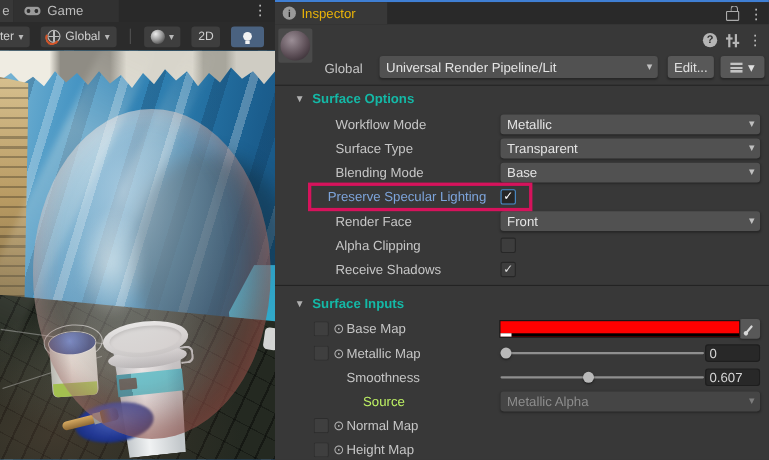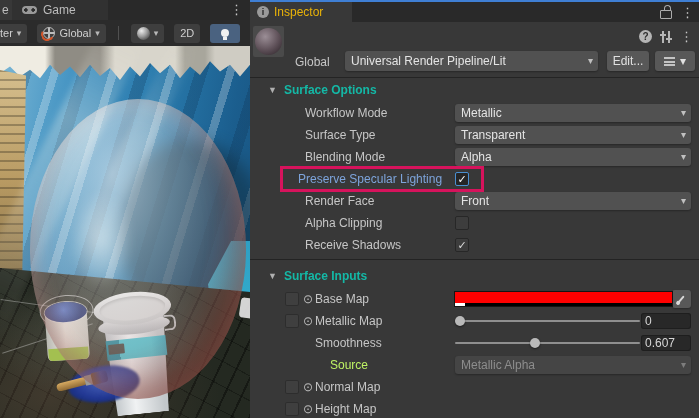--- a/index.html
+++ b/index.html
@@ -308,21 +308,21 @@
         <div class="dd">
       <span>Transparent</span>
       <span class="arr">▾</span>
         </div>
       </div>
   </div>
   <div class="row">
     <span class="lbl">Blending Mode</span>
     <div class="ctrl">
         <div class="dd">
-      <span>Alpha</span>
+      <span>Base</span>
       <span class="arr">▾</span>
         </div>
       </div>
   </div>
   <div class="row">
     <div class="hl-box"></div>
     <span class="lbl link">Preserve Specular Lighting</span>
     <div class="ctrl">
         <div class="cb focused">✓</div>
       </div>

